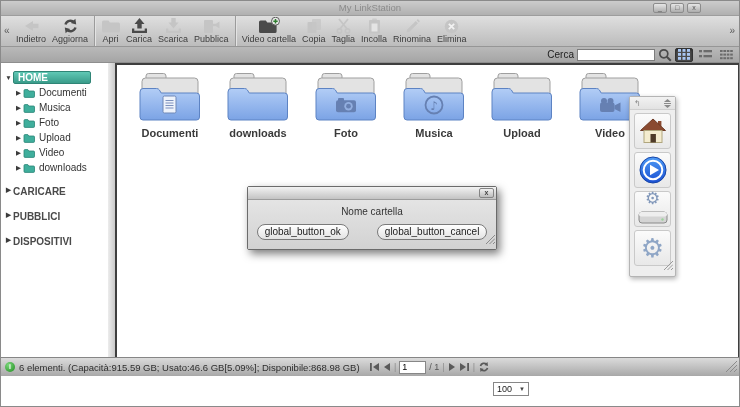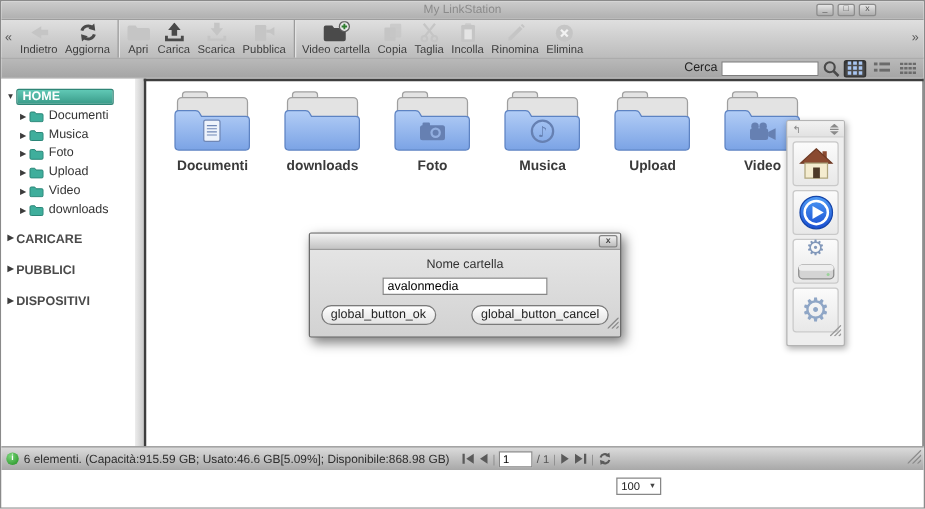--- a/index.html
+++ b/index.html
@@ -447,21 +447,20 @@
           <span class="folder-label">Video</span>
         </div>
       </div>
 
       <div class="dialog">
         <div class="dialog-titlebar">
           <div class="dialog-close">x</div>
         </div>
         <div class="dialog-body">
           <div class="dialog-label">Nome cartella</div>
-          <input class="dialog-input" value="avalonmedia" style="">
           <div class="dialog-buttons">
             <div class="pill-btn">global_button_ok</div>
             <div class="pill-btn">global_button_cancel</div>
           </div>
           <span class="grip">
             <svg width="9" height="9" viewBox="0 0 9 9">
                 <path d="M9 0 L0 9 M9 3.5 L3.5 9 M9 7 L7 9" stroke="#8a8a8a" stroke-width="1"></path>
               </svg>
           </span>
         </div>

